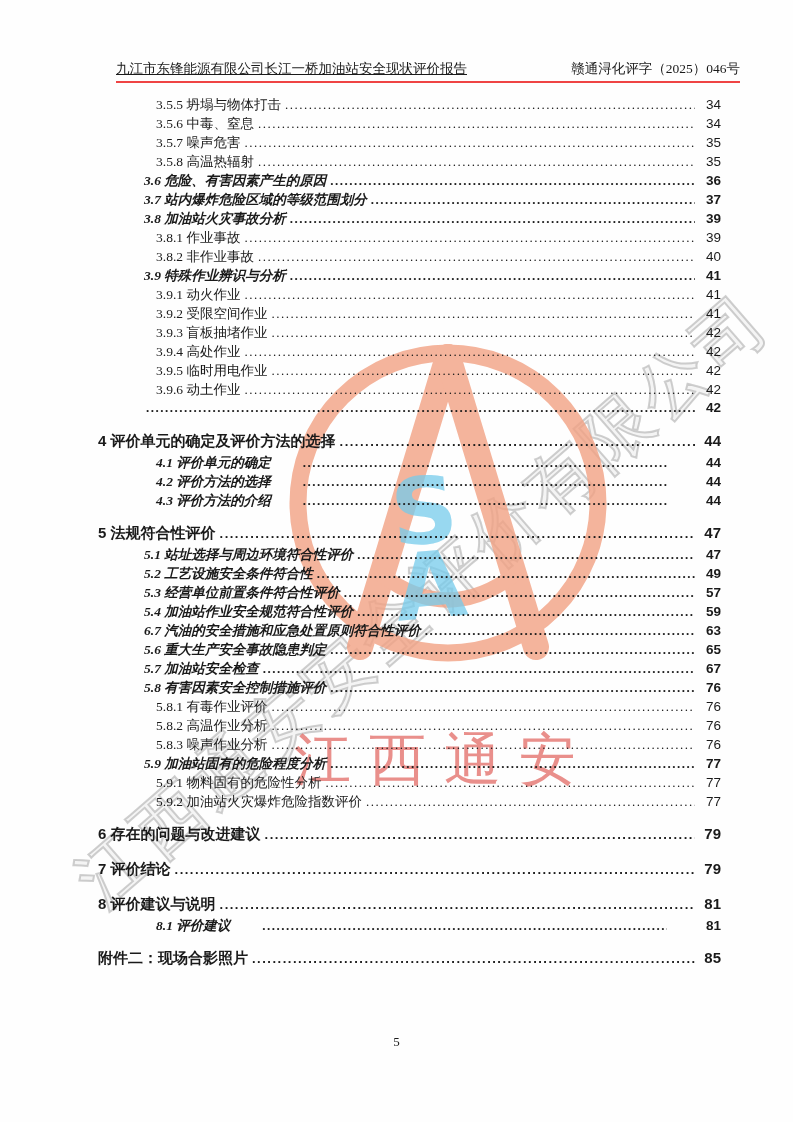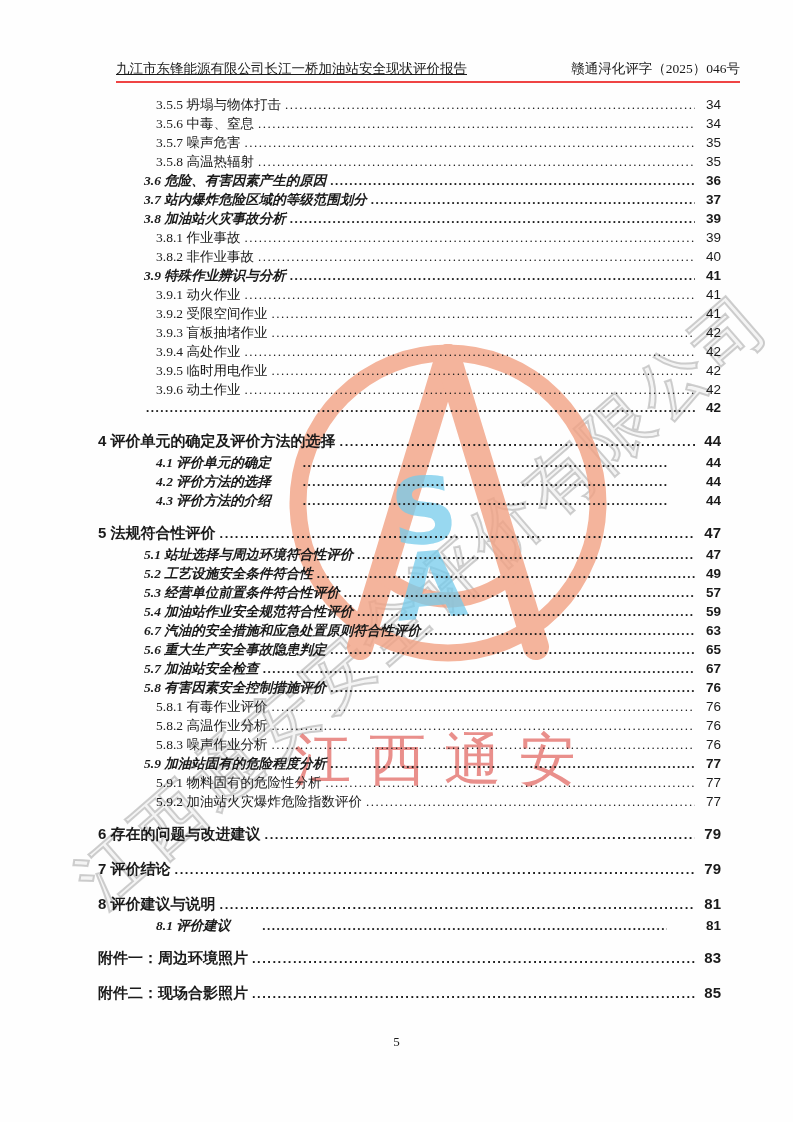--- a/index.html
+++ b/index.html
@@ -310,25 +310,20 @@
       <span class="label">8 评价建议与说明</span>
       <span class="leader"></span>
       <span class="pagenum">81</span>
     </div>
       <div class="row l2 deep">
       <span class="label">8.1 评价建议</span>
       <span class="leader"></span>
       <span class="pagenum">81</span>
     </div>
       <div class="row l1">
-      <span class="label">附件一：周边环境照片</span>
-      <span class="leader"></span>
-      <span class="pagenum">83</span>
-    </div>
-      <div class="row l1">
       <span class="label">附件二：现场合影照片</span>
       <span class="leader"></span>
       <span class="pagenum">85</span>
     </div>
     </div>
 
   <div class="footer">
     <span>5</span>
   </div>
 

